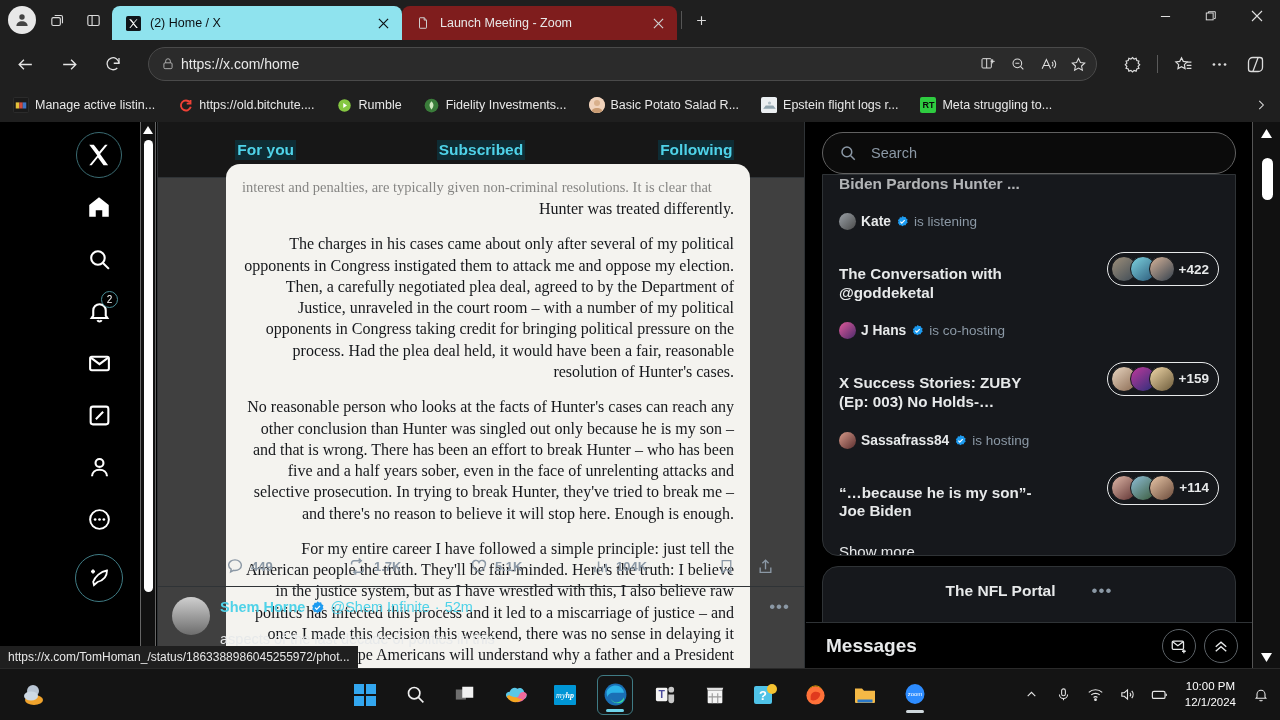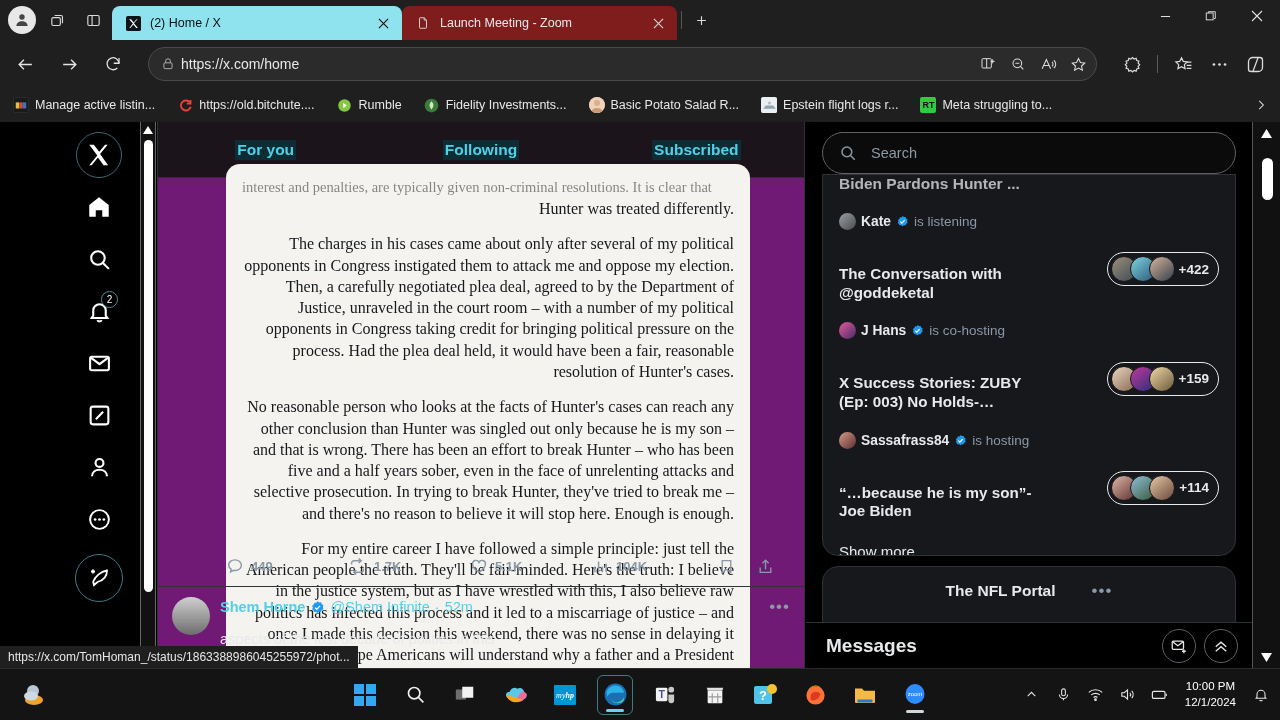--- a/index.html
+++ b/index.html
@@ -102,21 +102,21 @@
     position: absolute; left: 140px; top: 0; width: 16px; height: 546px;
     background: #111; border-left: 1px solid #666; border-right: 1px solid #666;
     display: flex; flex-direction: column; align-items: center;
   }
   .is-arrow { width: 16px; height: 16px; display:flex; align-items:center; justify-content:center; }
   .is-thumb { width: 9px; border-radius: 5px; background: #fff; margin: 2px 0; }
 
   
   .maincol {
     position: absolute; left: 157px; top: 0; width: 648px; height: 546px;
-    background: #701a75; border-left: 1px solid #2f3336; border-right: 1px solid #2f3336;
+    background: #404040; border-left: 1px solid #2f3336; border-right: 1px solid #2f3336;
     overflow: hidden;
   }
   .feedtabs {
     position: relative; height: 56px; display: flex; align-items: center;
     background: rgba(20,20,20,0.92); border-bottom: 1px solid #2f3336;
   }
   .ftab { flex: 1; text-align: center; font-size: 15.5px; font-weight: bold; position: relative; height: 56px;
           display:flex; align-items:center; justify-content:center; }
   .ftab span { background: #0e2c34; color: #4fd2e8; padding: 1px 2px; }
   .ftab.active::after {
@@ -539,24 +539,24 @@
       </div>
       <div class="is-thumb" style="height:452px;"></div>
     </div>
 
     <div class="maincol">
       <div class="feedtabs">
         <div class="ftab active">
           <span>For you</span>
         </div>
         <div class="ftab">
+          <span>Subscribed</span>
+        </div>
+        <div class="ftab">
           <span>Following</span>
-        </div>
-        <div class="ftab">
-          <span>Subscribed</span>
         </div>
       </div>
 
       <div class="tweet-img">
         <div class="tw-cut">interest and penalties, are typically given non-criminal resolutions. It is clear that</div>
         <p class="tw-p">Hunter was treated differently.</p>
         <p class="tw-p">The charges in his cases came about only after several of my political opponents in Congress instigated them to attack me and oppose my election. Then, a carefully negotiated plea deal, agreed to by the Department of Justice, unraveled in the court room – with a number of my political opponents in Congress taking credit for bringing political pressure on the process. Had the plea deal held, it would have been a fair, reasonable resolution of Hunter's cases.</p>
         <p class="tw-p">No reasonable person who looks at the facts of Hunter's cases can reach any other conclusion than Hunter was singled out only because he is my son – and that is wrong. There has been an effort to break Hunter – who has been five and a half years sober, even in the face of unrelenting attacks and selective prosecution. In trying to break Hunter, they've tried to break me – and there's no reason to believe it will stop here. Enough is enough.</p>
         <p class="tw-p">For my entire career I have followed a simple principle: just tell the American people the truth. They'll be fair-minded. Here's the truth: I believe in the justice system, but as I have wrestled with this, I also believe raw politics has infected this process and it led to a miscarriage of justice – and once I made this decision this weekend, there was no sense in delaying it further. I hope Americans will understand why a father and a President would come to this decision.</p>
       </div>

